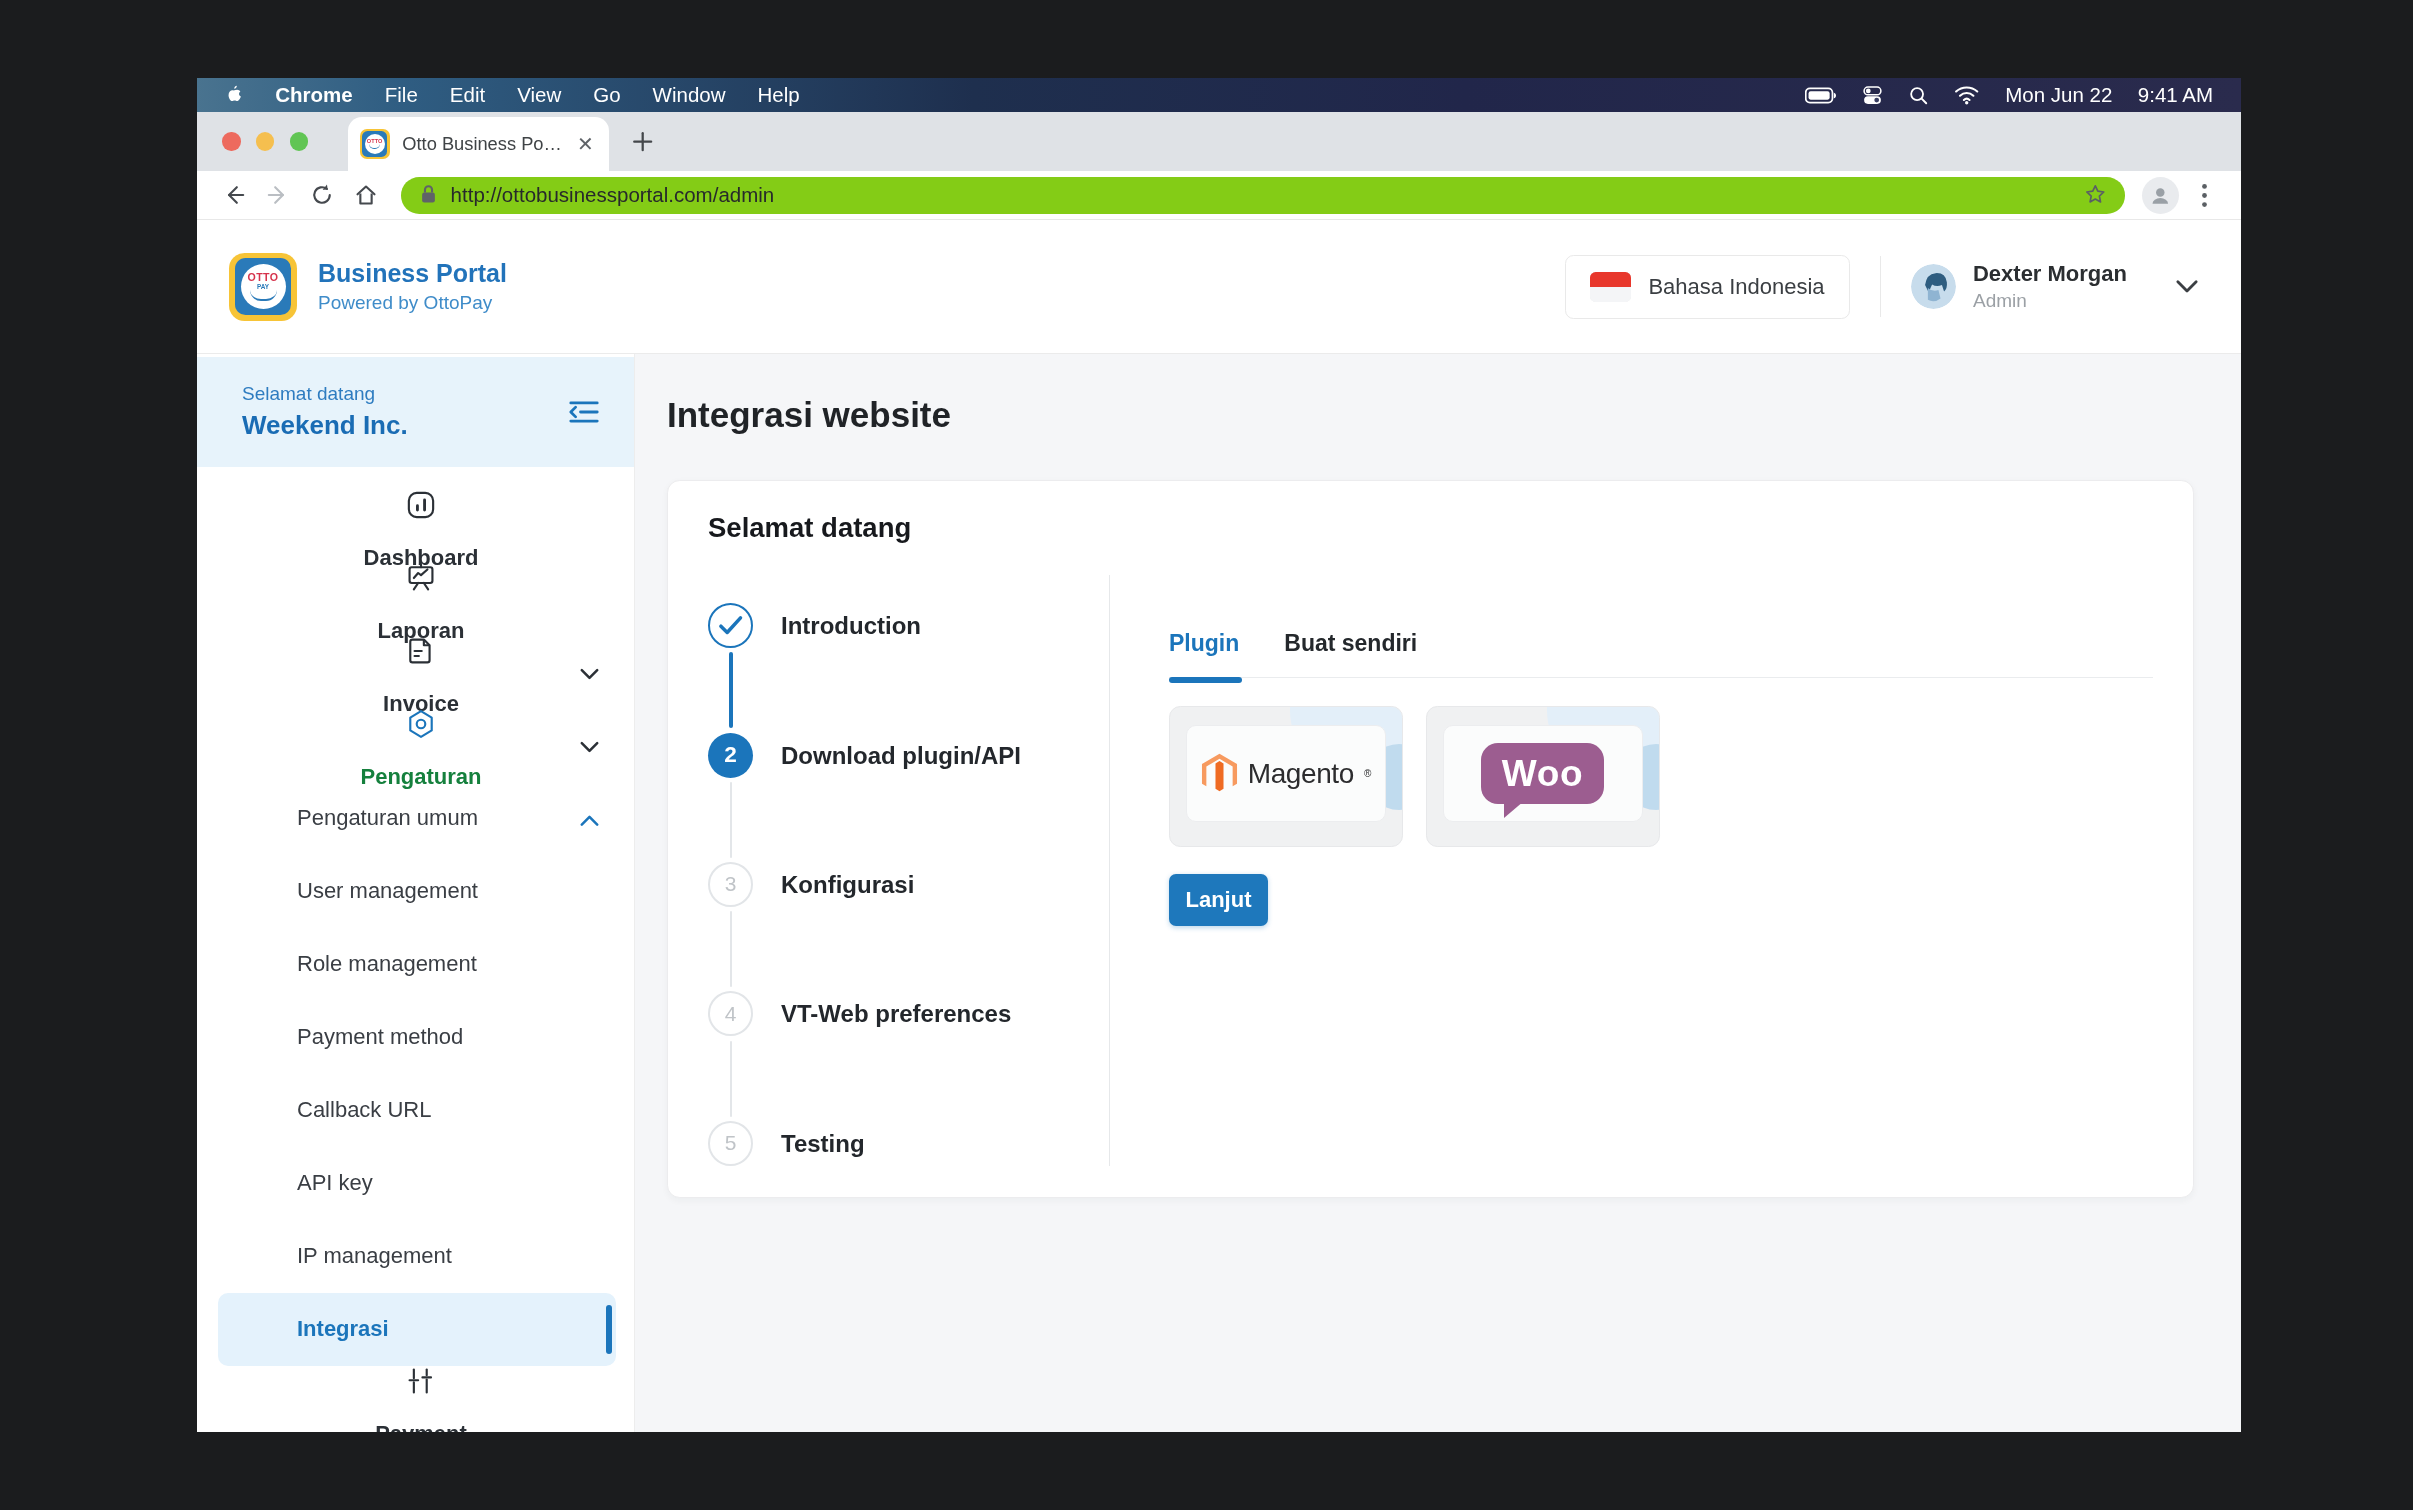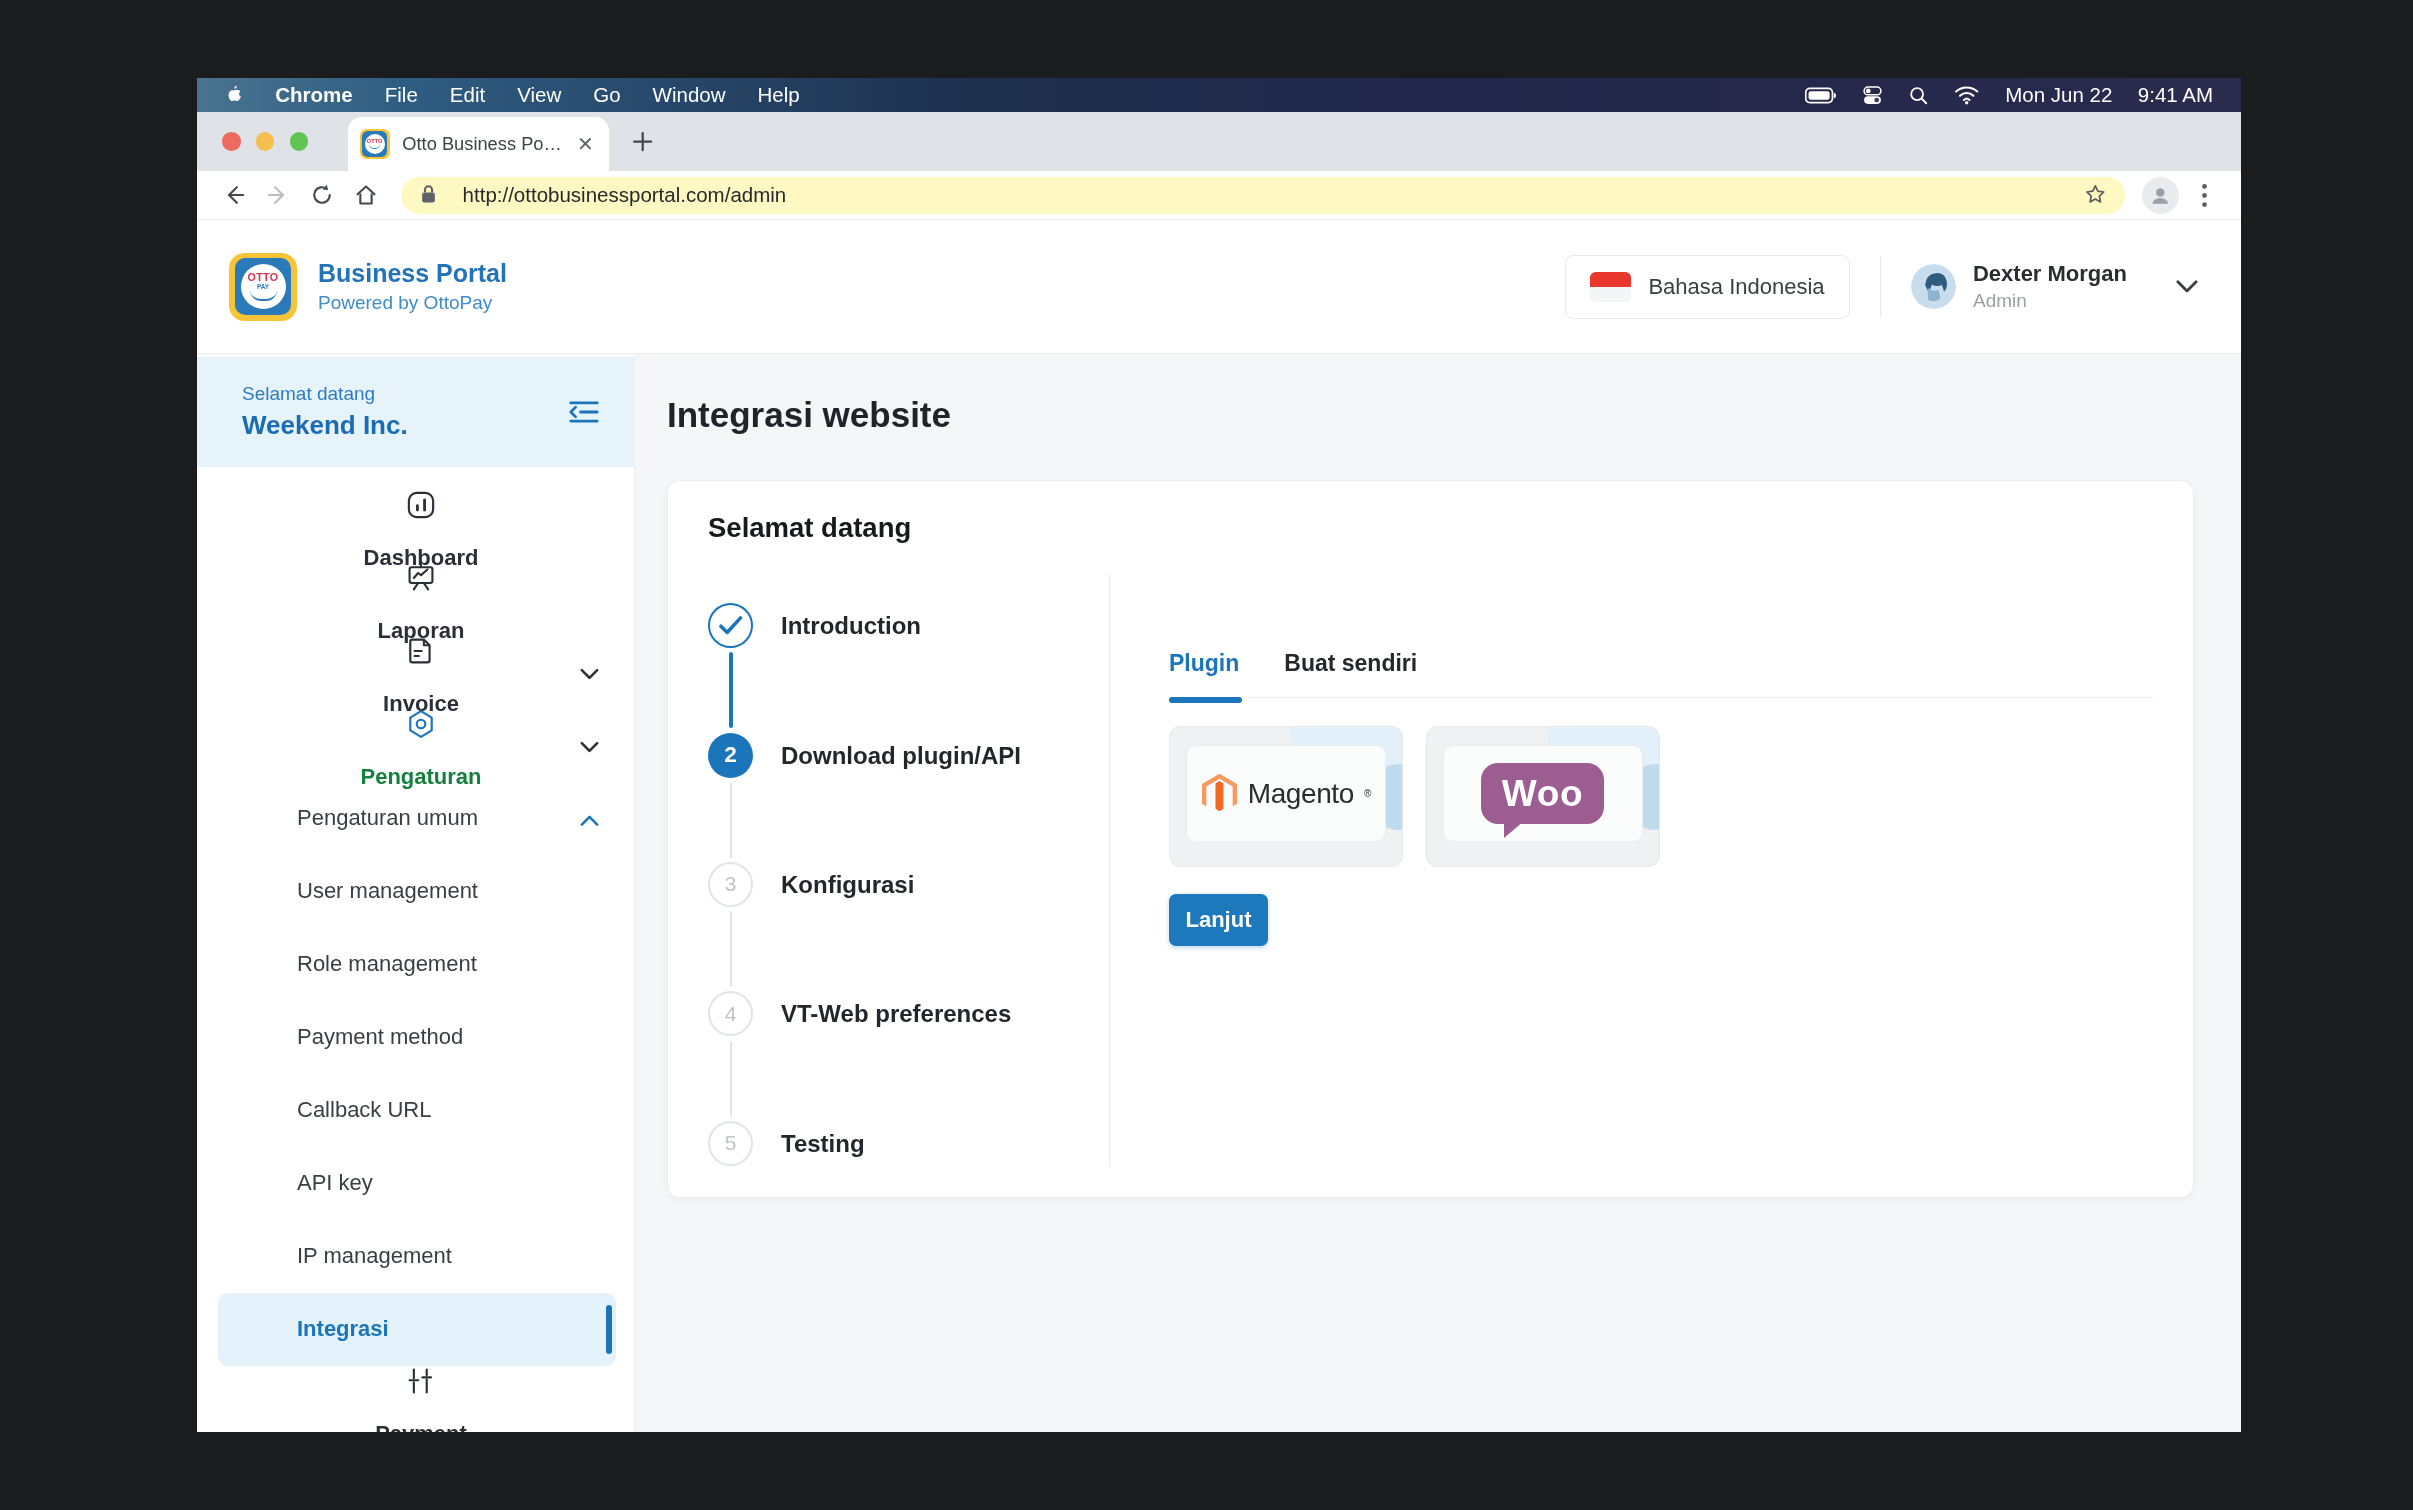--- a/index.html
+++ b/index.html
@@ -28,21 +28,21 @@
   .favicon .fcirc { width:20px; height:20px; border-radius:50%; background:#fff; display:flex; flex-direction:column; align-items:center; justify-content:center; }
   .favicon .fotto { font-size:5.6px; font-weight:800; color:#d6334c; letter-spacing:0; line-height:5.6px; }
   .favicon .fsmile { width:11.3px; height:5px; border-bottom:1.4px solid #2a7ab9; border-radius:0 0 10px 10px; }
   .tab-title { flex:1; font-size:18.3px; color:#3f4346; white-space:nowrap; overflow:hidden; text-overflow:ellipsis; }
   .tab-close { font-size:20px; color:#5f6368; line-height:1; }
   .newtab { margin-left:21px; align-self:center; color:#44474b; display:flex; align-items:center; }
 
   
   .toolbar { height:49px; flex:0 0 49px; background:#fff; display:flex; align-items:center; padding:0 18.3px; gap:7px; border-bottom:0.7px solid #e8e8e8; }
   .tbtn { width:37px; height:37px; display:flex; align-items:center; justify-content:center; border-radius:50%; }
-  .urlpill { flex:1; height:37px; background:#fef9c3; border-radius:18.3px; margin:0 10px; display:flex; align-items:center; padding:0 18.3px; gap:26px; }
+  .urlpill { flex:1; height:37px; background:#84cc16; border-radius:18.3px; margin:0 10px; display:flex; align-items:center; padding:0 18.3px; gap:14px; }
   .urltext { font-size:20.5px; color:#27292b; flex:1; }
   .chromeavatar { width:37px; height:37px; border-radius:50%; background:#e9ebee; display:flex; align-items:center; justify-content:center; }
 
   
   .appheader { height:134px; flex:0 0 134px; background:#fff; display:flex; align-items:center; padding:0 42px 0 32px; border-bottom:1.4px solid #ebebeb; }
   .brand { display:flex; align-items:center; gap:21px; }
   .logo { width:68px; height:68px; border-radius:15.5px; background:#f7c437; padding:5.6px; flex:0 0 68px; }
   .logo .lin { width:100%; height:100%; border-radius:10.6px; background:#2a7ab9; display:flex; align-items:center; justify-content:center; }
   .logo .lcirc { width:45px; height:45px; border-radius:50%; background:#fff; display:flex; flex-direction:column; align-items:center; justify-content:center; }
   .logo .lotto { font-size:10.6px; font-weight:800; color:#d6334c; letter-spacing:0.4px; line-height:10.6px; }
@@ -90,21 +90,21 @@
   .circle.done { border:2.8px solid #1b75bb; background:#fff; }
   .circle.current { background:#1b75bb; color:#fff; font-size:22.6px; font-weight:700; }
   .circle.todo { border:2.1px solid #e2e5e8; color:#c0c4c8; font-size:21px; }
   .steplabel { font-size:24px; font-weight:600; color:#23272c; line-height:45px; }
   .connector { width:3.5px; height:76px; margin:4.2px 0 4.2px 21px; border-radius:2.1px; }
   .connector.blue { background:#1b75bb; }
   .connector.gray { background:#e3e6e9; width:2.1px; margin-left:22px; }
   .vline { width:1.4px; background:#e6e8ea; align-self:stretch; margin-left:5.6px; }
   .panel { flex:1; padding-left:59px; }
   .tabsrow { margin-top:55px; display:flex; gap:45px; padding-bottom:20px; border-bottom:1.4px solid #eaecee; }
-  .tabitem { font-size:23px; font-weight:600; color:#24282c; position:relative;margin-top:20px; }
+  .tabitem { font-size:23px; font-weight:600; color:#24282c; position:relative; }
   .tabitem.active { color:#1b75bb; font-weight:700; }
   .tabitem.active::after { content:''; position:absolute; left:0; bottom:-26px; width:104%; height:6.4px; border-radius:3.5px; background:#1b75bb; }
   .plugrow { display:flex; gap:22.6px; margin-top:28px; }
   .plugcard { width:234px; height:141px; border-radius:11.3px; background:#f0f1f2; border:0.7px solid #e7e8ea; position:relative; overflow:hidden; }
   .blob { position:absolute; top:0; right:0; width:112px; height:68px; background:#e3eff9; border-bottom-left-radius:64px; }
   .pcircle { position:absolute; right:-30px; top:50%; transform:translateY(-50%); width:66px; height:66px; border-radius:50%; background:#c0dbee; }
   .innercard { position:absolute; left:16px; right:16px; top:18.3px; bottom:24px; background:#fbfcfc; border:1.4px solid #ecedef; border-radius:10px; display:flex; align-items:center; justify-content:center; gap:10px; }
   .mageword { font-size:28px; color:#2c2c2e; font-weight:500; letter-spacing:-0.4px; }
   .magereg { font-size:10px; color:#2c2c2e; vertical-align:super; }
   .woobubble { width:123px; height:61px; background:#9c5d90; border-radius:17px; display:flex; align-items:center; justify-content:center; position:relative; }

